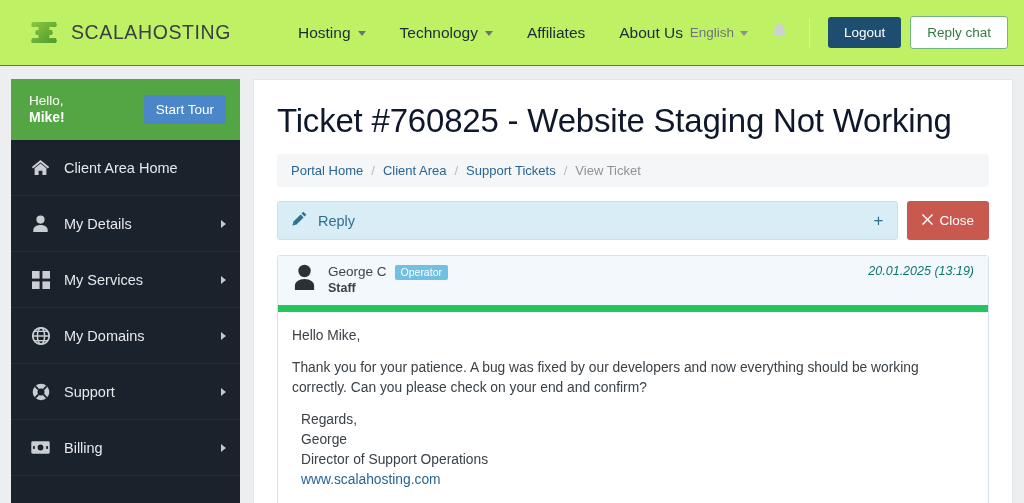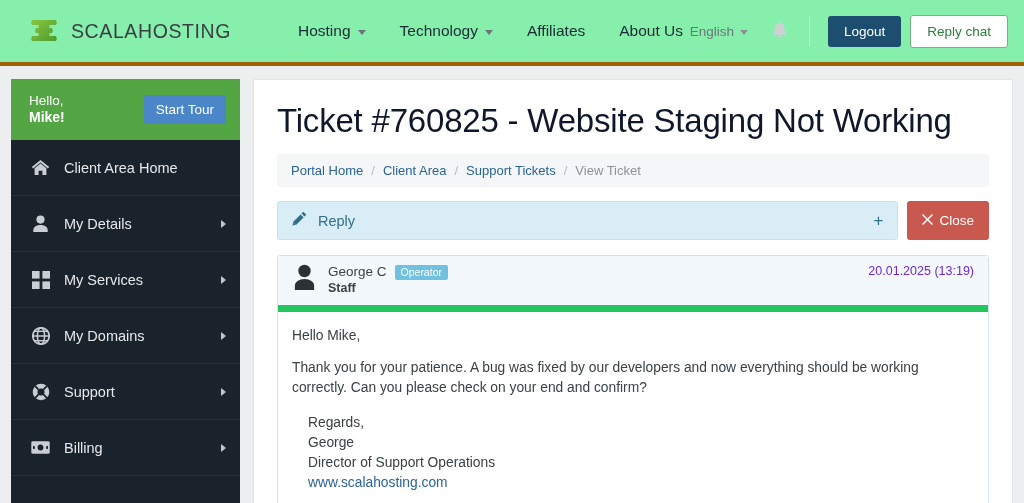--- a/index.html
+++ b/index.html
@@ -7,22 +7,22 @@
     margin: 0; padding: 0;
     width: 1024px; height: 503px;
     overflow: hidden;
     font-family: "Liberation Sans", sans-serif;
     background: #eceeef;
   }
 
   
   .topbar {
     height: 66px;
-    background: #86efac;
-    border-bottom: 4px solid #a16207;
+    background: #bef264;
+    border-bottom: 1px solid #a16207;
     display: flex;
     padding: 0 16px 0 28px;
     position: relative;
   }
   .brand { display: flex; align-items: center; gap: 9px; }
   .brand-logo { width: 34px; height: 32px; display: block; }
   .brand-name {
     font-size: 19.5px;
     letter-spacing: 0.6px;
     color: #3a3f44;
@@ -240,30 +240,31 @@
     color: #ffffff;
     font-size: 10.5px;
     padding: 2px 6px 3px 6px;
     border-radius: 2px;
     line-height: 1;
   }
   .who-role { font-size: 12.5px; color: #3c4349; font-weight: bold; }
   .msg-date {
     margin-left: auto;
     font-size: 12.5px;
-    color: #6d28d9;
+    color: #0f766e;
+    font-style: italic;
   }
   .msg-body {
     padding: 14px 14px 6px 14px;
     font-size: 13.8px;
     color: #3a4147;
     line-height: 1.42;
   }
   .msg-body p { margin: 0 0 13px 0; }
-  .msg-body .sig { margin: 16px; line-height: 1.45; }
+  .msg-body .sig { margin: 9px; line-height: 1.45; }
   .msg-link { color: #2a6496; cursor: pointer; text-decoration: none; }
 
   .rating {
     display: flex;
     align-items: center;
     justify-content: flex-end;
     gap: 5px;
     padding: 4px 16px 13px 16px;
   }
   .rating-label { font-size: 12.5px; color: #4a5157; margin-right: 5px; }

